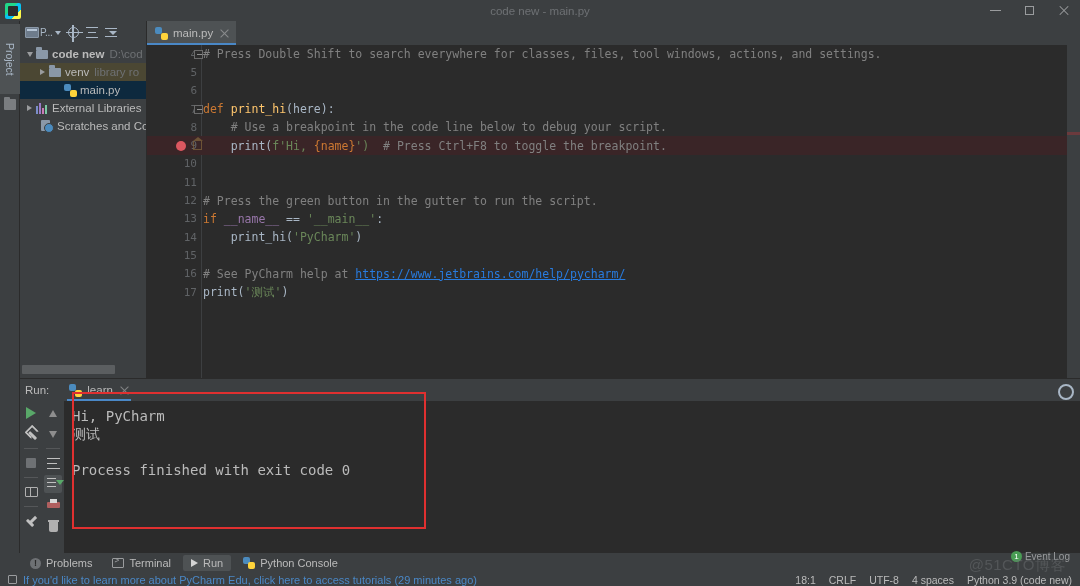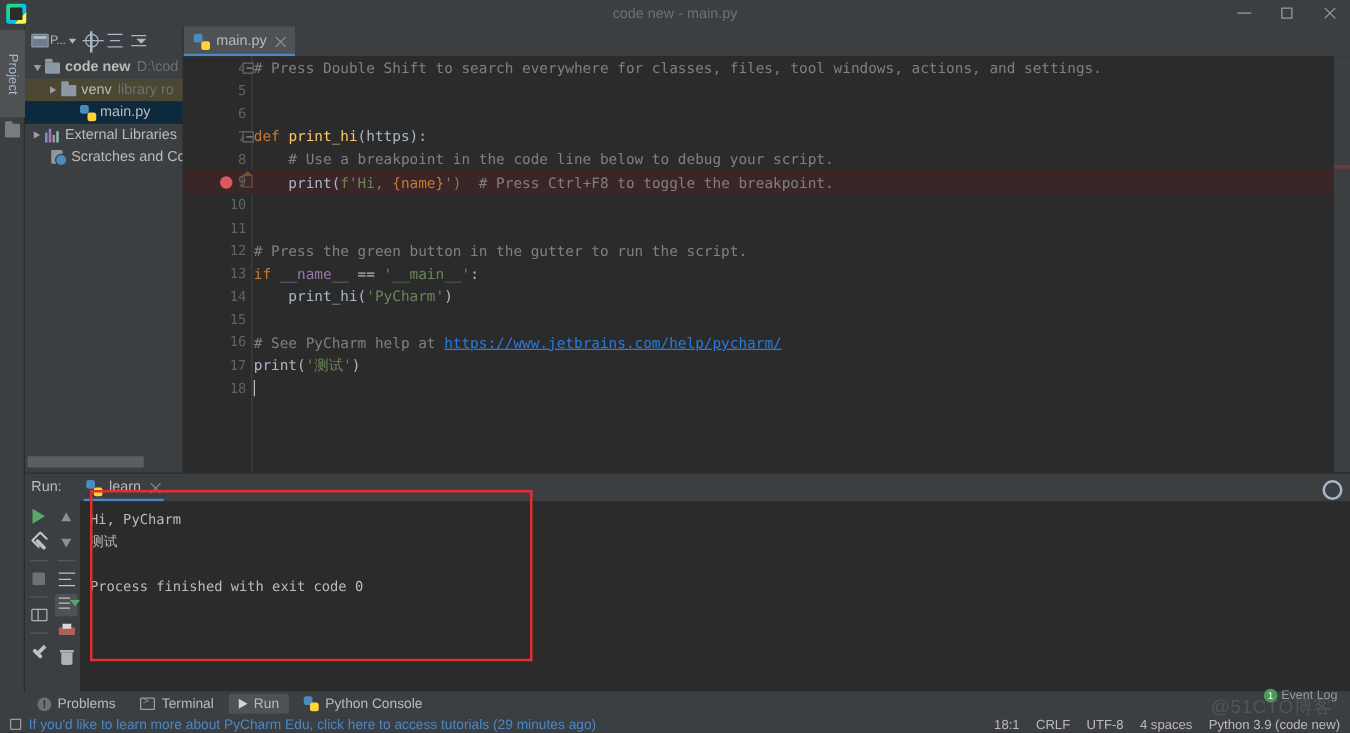--- a/index.html
+++ b/index.html
@@ -341,21 +341,21 @@
     content: ""; position: absolute; left: 1px; top: 2px; width: 9px; height: 10px;
     background: #b0b0b0; border-radius: 0 0 2px 2px;
   }
   .ico-trash::after {
     content: ""; position: absolute; left: 0; top: 0; width: 11px; height: 2px; background: #b0b0b0;
   }
   .tool-sep { width: 14px; height: 1px; background: #555759; margin: 2px 0; }
 
   .console {
     flex: 1; background: #2b2b2b; position: relative;
-    font-family: "DejaVu Sans Mono", monospace; font-size: 11px; color: #bbbbbb;
+    font-family: "DejaVu Sans Mono", monospace; font-size: 14px; color: #bbbbbb;
     padding: 6px 0 0 8px; line-height: 18px;
   }
   .console-line { white-space: pre; }
   .redbox {
     position: absolute; left: 72px; top: 392px; width: 354px; height: 137px;
     border: 2px solid #e03030; pointer-events: none; z-index: 40;
   }
 
   
   .bottom-tabs {
@@ -553,21 +553,21 @@
         <span class="gutter">
             <span class="lnum">6</span>
           </span>
       </div>
 
       <div class="code-line">
         <span class="gutter">
           <span class="lnum">7</span>
           <span class="fold"></span>
         </span>
-        <span class="codetext"><span class="c-kw">def </span><span class="c-fn">print_hi</span><span class="c-name">(https):</span></span>
+        <span class="codetext"><span class="c-kw">def </span><span class="c-fn">print_hi</span><span class="c-name">(here):</span></span>
       </div>
 
       <div class="code-line">
         <span class="gutter">
             <span class="lnum">8</span>
           </span>
         <span class="codetext"><span class="c-com">    # Use a breakpoint in the code line below to debug your script.</span></span>
       </div>
 
       <div class="code-line hl">
@@ -625,26 +625,20 @@
         <span class="codetext"><span class="c-com"># See PyCharm help at </span><span class="c-link">https://www.jetbrains.com/help/pycharm/</span></span>
       </div>
 
       <div class="code-line">
         <span class="gutter">
             <span class="lnum">17</span>
           </span>
         <span class="codetext"><span class="c-name">print(</span><span class="c-str">'测试'</span><span class="c-name">)</span></span>
       </div>
 
-      <div class="code-line">
-        <span class="gutter">
-            <span class="lnum">18</span>
-          </span>
-        <span class="codetext"><span class="caret-blink"></span></span>
-      </div>
     </div>
 
     <div class="right-gutter">
       <div class="rg-mark" style="top:87px"></div>
     </div>
   </div>
 
   <div class="run-panel">
     <div class="run-header">
       <span class="run-label">Run:</span>

